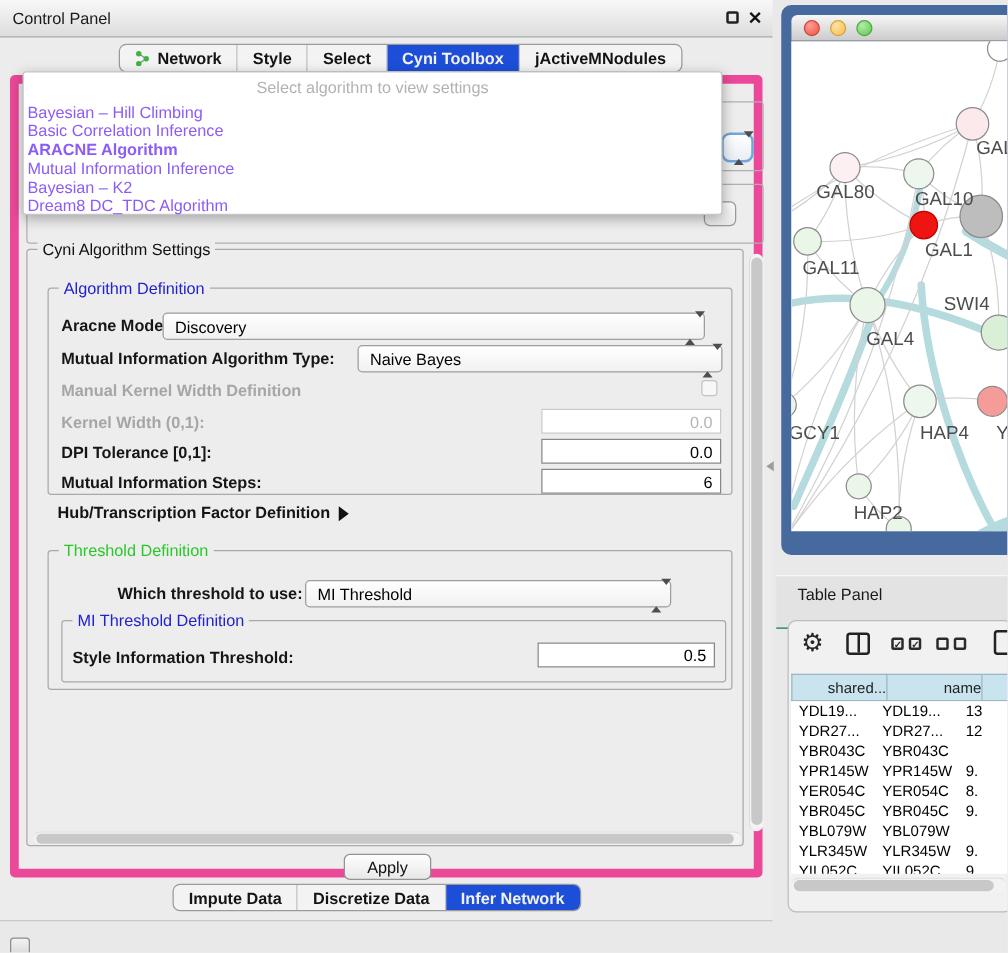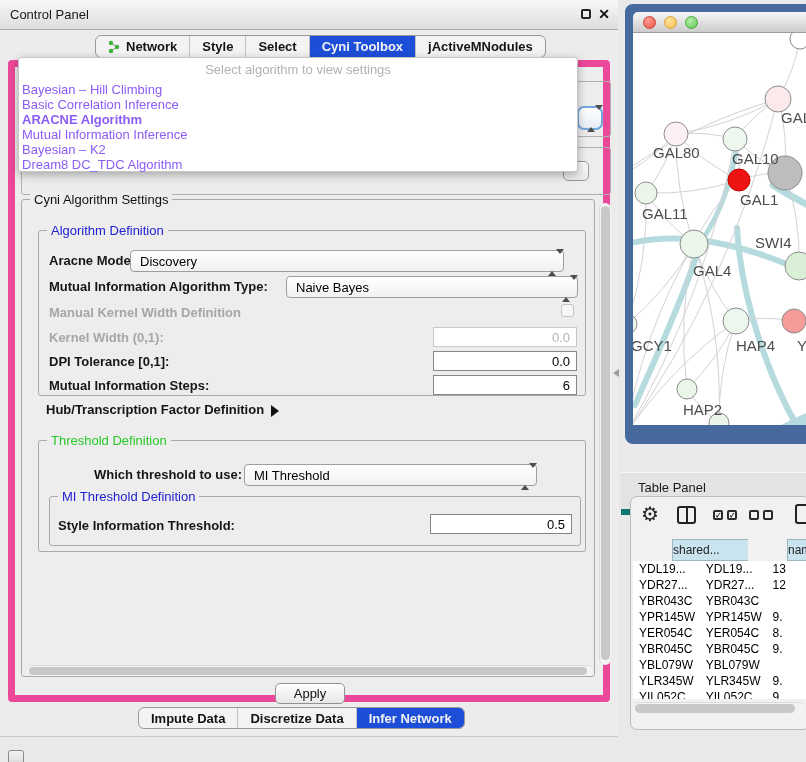--- a/index.html
+++ b/index.html
@@ -74,31 +74,31 @@
   .net-titlebar { position:absolute; left:633px; top:12px; width:173px; height:21px; background:linear-gradient(#f6f6f6,#cccccc); border-radius:5px 0 0 0; border-bottom:1px solid #9c9c9c; }
   .tl { position:absolute; top:4px; width:13px; height:13px; border-radius:50%; cursor:pointer; }
   .tl.red { left:10px; background:radial-gradient(circle at 35% 30%, #ff9d94, #ec5247); border:1px solid #ce4338; }
   .tl.yellow { left:31px; background:radial-gradient(circle at 35% 30%, #ffe3a0, #f5bd4f); border:1px solid #d8a13c; }
   .tl.green { left:52px; background:radial-gradient(circle at 35% 30%, #b4eda6, #5fc454); border:1px solid #4aa93c; }
   .net-canvas { position:absolute; left:633px; top:33px; width:173px; height:392px; background:#fff; overflow:hidden; }
 
   .splitter-arrow { position:absolute; left:613px; top:369px; width:0; height:0; border-top:4px solid transparent; border-bottom:4px solid transparent; border-right:6px solid #9d9d9d; cursor:pointer; }
 
   
-  .tp-header { position:absolute; left:621px; top:472px; width:185px; height:43px; background:#e3e3e3; border-top:1px solid #f7f7f7; border-bottom:6px solid #0f766e; }
+  .tp-header { position:absolute; left:621px; top:460px; width:185px; height:43px; background:#e3e3e3; border-top:1px solid #f7f7f7; border-bottom:1px solid #0f766e; }
   .tp-title { position:absolute; left:17px; top:7px; font-size:13px; color:#1a1a1a; }
   .tp-container { position:absolute; left:630px; top:496px; width:180px; height:234px; background:#f1f1f1; border:1px solid #bcbcbc; border-radius:7px; overflow:hidden; }
   .gear-icon { position:absolute; left:10px; top:5px; font-size:20px; color:#262626; cursor:pointer; }
   .columns-icon { position:absolute; left:46px; top:9px; width:19px; height:18px; border:2px solid #222; border-radius:3px; cursor:pointer; }
   .columns-icon .mid { position:absolute; left:6.5px; top:0; width:2px; height:14px; background:#222; }
   .pair { position:absolute; top:13px; display:flex; gap:4px; cursor:pointer; }
   .pbox { width:10px; height:10px; border:2px solid #2a2a2a; border-radius:2px; font-size:8px; line-height:7px; text-align:center; color:#2a2a2a; font-weight:bold; }
   .table-icon { position:absolute; left:164px; top:7px; width:22px; height:20px; border:2px solid #222; border-radius:3px; cursor:pointer; }
   .thead { position:absolute; left:2px; top:42px; height:22px; display:flex; }
-  .th { background:#c9e4ef; border:1px solid #9db6c0; border-right:none; font-size:12px; color:#222; text-align:left; line-height:20px; overflow:hidden; white-space:nowrap; cursor:pointer;margin-left:39px; }
+  .th { background:#c9e4ef; border:1px solid #9db6c0; border-right:none; font-size:12px; color:#222; text-align:right; line-height:20px; overflow:hidden; white-space:nowrap; cursor:pointer; }
   .th:last-child { border-right:1px solid #9db6c0; }
   .tbody { position:absolute; left:2px; top:64px; width:176px; height:138px; background:#fff; overflow:hidden; }
   .trow { height:16px; line-height:16px; display:flex; font-size:12px; color:#000; cursor:pointer; }
   .td { overflow:hidden; white-space:nowrap; padding-left:6px; }
 
   .mini-dock-icon { position:absolute; left:8px; top:750px; width:16px; height:14px; border:1px solid #8d8d8d; border-radius:3px 3px 0 0; background:linear-gradient(#f2f2f2,#dcdcdc); cursor:pointer; }
 </style>
 </head>
 <body>
 

